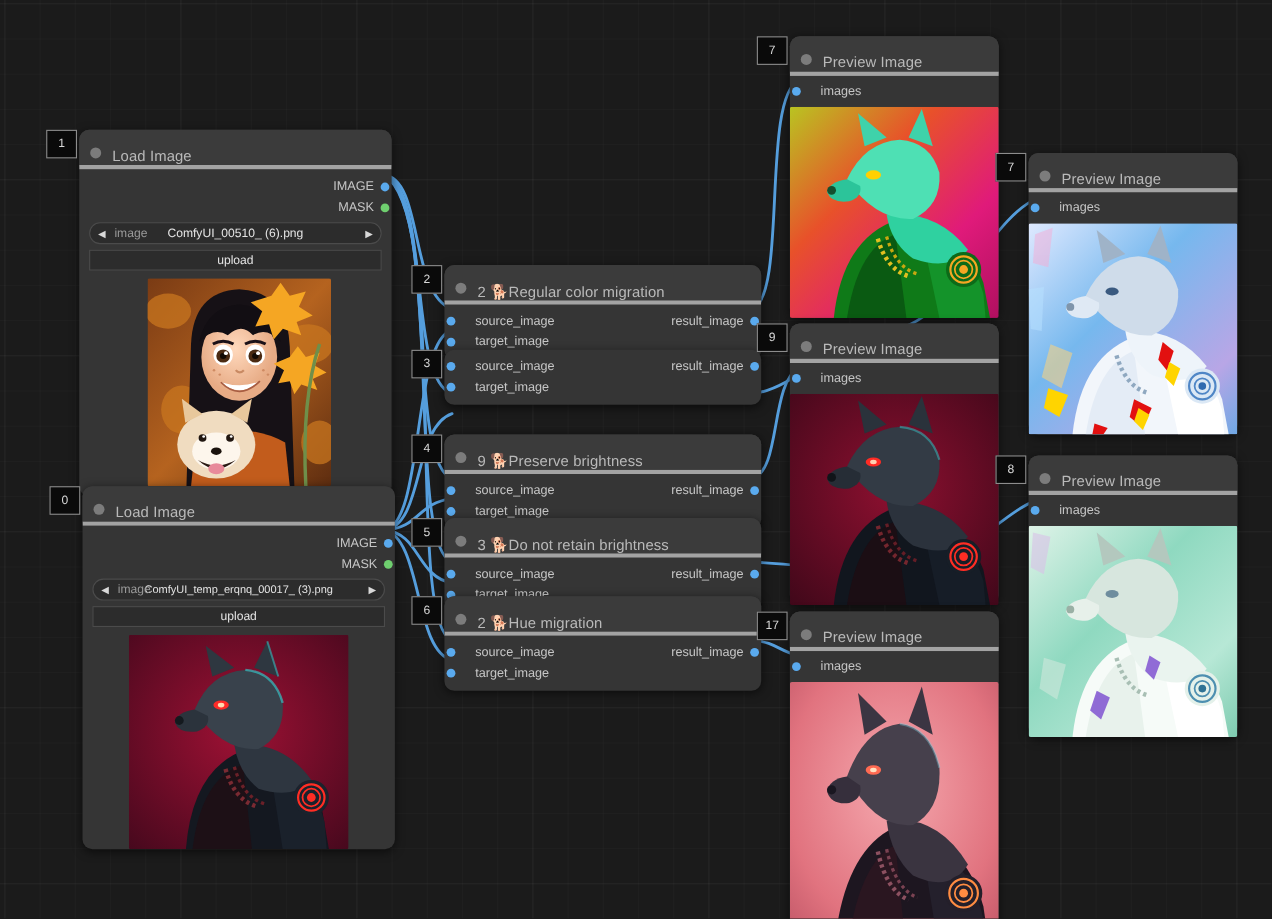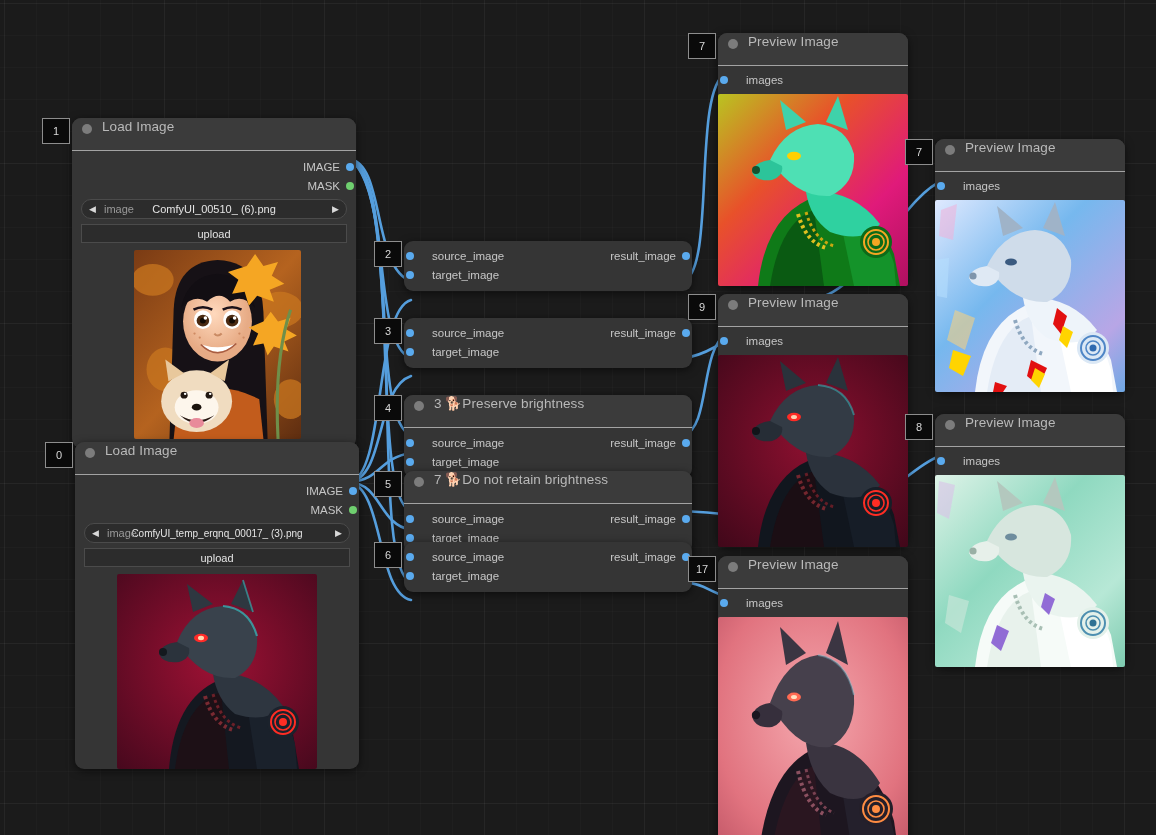--- a/index.html
+++ b/index.html
@@ -41,25 +41,25 @@
     position: absolute;
     background: #353535;
     border-radius: 9px;
     z-index: 10;
     box-shadow: 0 2px 9px rgba(0,0,0,0.55);
     overflow: visible;
   }
   .node-title {
     height: 28px;
     display: flex;
-    align-items: flex-end;
+    align-items: flex-start;
     padding: 16px 10px;
     background: #3b3b3b;
     border-radius: 9px 9px 0 0;
-    border-bottom: 1px solid #a3a3a3;
+    border-bottom: 4px solid #a3a3a3;
   }
   .title-dot {
     width: 10px; height: 10px;
     border-radius: 50%;
     background: #7c7c7c;
     margin-right: 10px;
     flex: none;
   }
   .title-text {
     font-size: 13.5px;
@@ -359,20 +359,24 @@
 
           <path d="M106 32 Q132 34 140 62" stroke="#2fd9d9" stroke-width="2.2" fill="none" opacity="0.6"></path>
           <path d="M126 6 L136 38" stroke="#2fd9d9" stroke-width="1.8" fill="none" opacity="0.5"></path>
         </svg>
       </div>
     </div>
   </div>
 
   <div class="node" style="left:404px; top:241px; width:288px;">
     <div class="node-id">2</div>
+    <div class="node-title">
+      <span class="title-dot"></span>
+      <span class="title-text">2 🐕Regular color migration</span>
+    </div>
     <div class="node-body" style="padding:5px 0 7px 0;">
       <div class="slot-row slot-in">
         <span class="dot dot-in dot-image"></span>
         <span class="slot-label">source_image</span>
         <span class="slot-label" style="position:absolute; right:16px;">result_image</span>
         <span class="dot dot-out dot-image"></span>
       </div>
       <div class="slot-row slot-in">
         <span class="dot dot-in dot-image"></span>
         <span class="slot-label">target_image</span>
@@ -393,58 +397,62 @@
         <span class="dot dot-in dot-image"></span>
         <span class="slot-label">target_image</span>
       </div>
     </div>
   </div>
 
   <div class="node" style="left:404px; top:395px; width:288px;">
     <div class="node-id">4</div>
     <div class="node-title">
       <span class="title-dot"></span>
-      <span class="title-text">3 🐕Preserve brightness</span>
+      <span class="title-text">9 🐕Preserve brightness</span>
     </div>
     <div class="node-body" style="padding:5px 0 7px 0;">
       <div class="slot-row slot-in">
         <span class="dot dot-in dot-image"></span>
         <span class="slot-label">source_image</span>
         <span class="slot-label" style="position:absolute; right:16px;">result_image</span>
         <span class="dot dot-out dot-image"></span>
       </div>
       <div class="slot-row slot-in">
         <span class="dot dot-in dot-image"></span>
         <span class="slot-label">target_image</span>
       </div>
     </div>
   </div>
 
   <div class="node" style="left:404px; top:471px; width:288px;">
     <div class="node-id">5</div>
     <div class="node-title">
       <span class="title-dot"></span>
-      <span class="title-text">7 🐕Do not retain brightness</span>
+      <span class="title-text">3 🐕Do not retain brightness</span>
     </div>
     <div class="node-body" style="padding:5px 0 7px 0;">
       <div class="slot-row slot-in">
         <span class="dot dot-in dot-image"></span>
         <span class="slot-label">source_image</span>
         <span class="slot-label" style="position:absolute; right:16px;">result_image</span>
         <span class="dot dot-out dot-image"></span>
       </div>
       <div class="slot-row slot-in">
         <span class="dot dot-in dot-image"></span>
         <span class="slot-label">target_image</span>
       </div>
     </div>
   </div>
 
   <div class="node" style="left:404px; top:542px; width:288px;">
     <div class="node-id">6</div>
+    <div class="node-title">
+      <span class="title-dot"></span>
+      <span class="title-text">2 🐕Hue migration</span>
+    </div>
     <div class="node-body" style="padding:5px 0 7px 0;">
       <div class="slot-row slot-in">
         <span class="dot dot-in dot-image"></span>
         <span class="slot-label">source_image</span>
         <span class="slot-label" style="position:absolute; right:16px;">result_image</span>
         <span class="dot dot-out dot-image"></span>
       </div>
       <div class="slot-row slot-in">
         <span class="dot dot-in dot-image"></span>
         <span class="slot-label">target_image</span>

